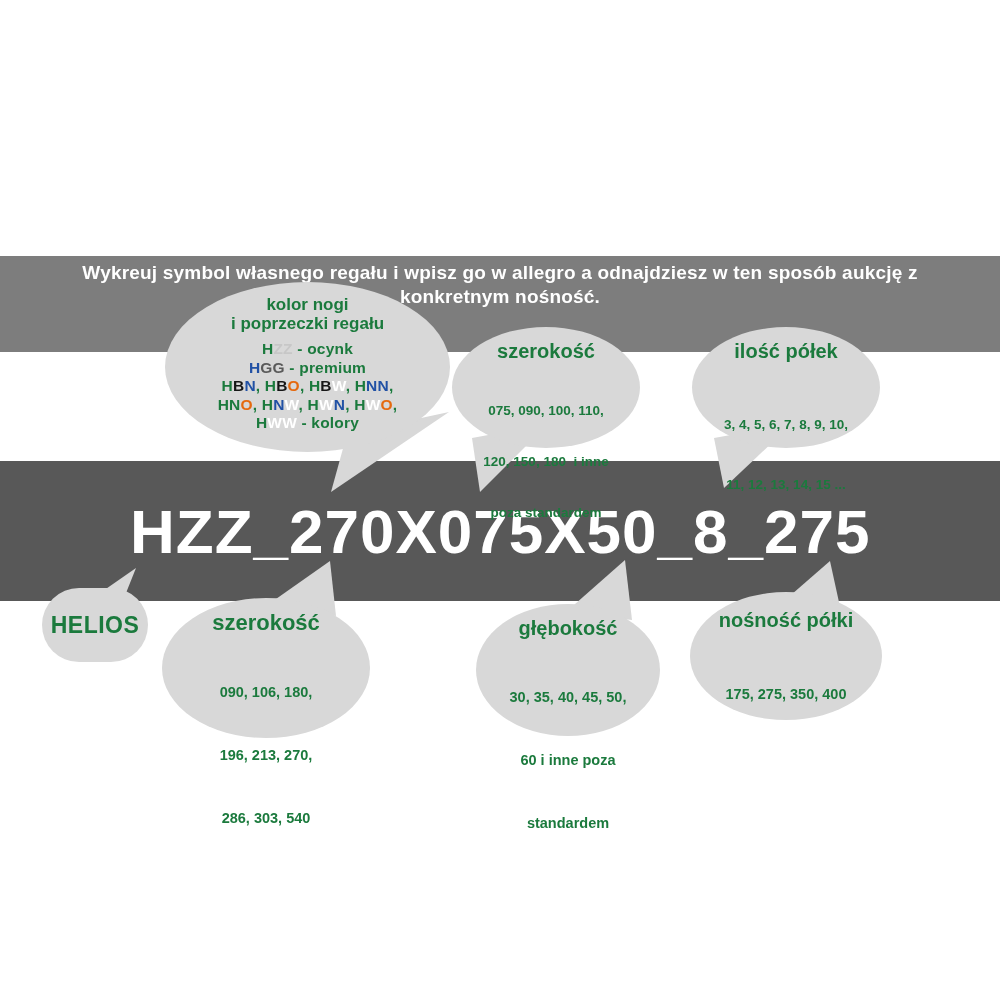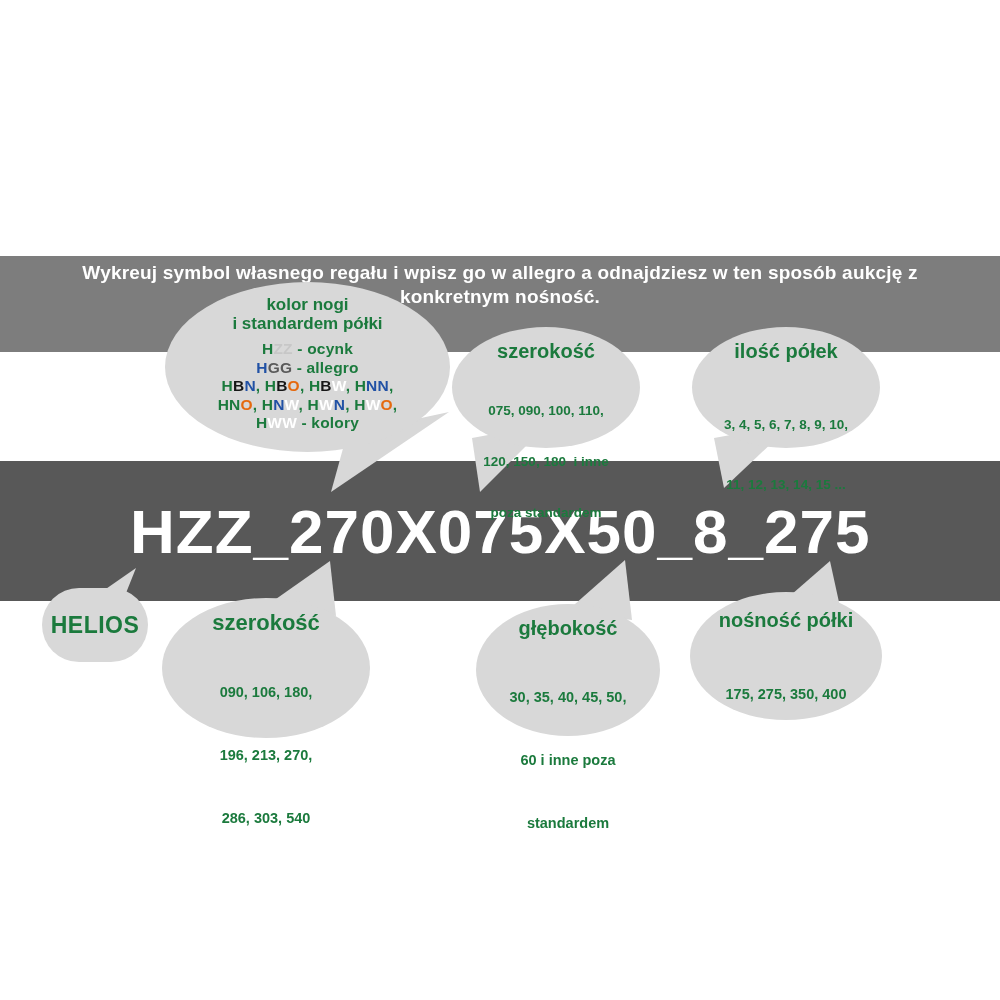--- a/index.html
+++ b/index.html
@@ -77,25 +77,25 @@
   <div class="tail tail-szer"></div>
   <div class="tail tail-ilosc"></div>
   <div class="tail tail-helios"></div>
   <div class="tail tail-wys"></div>
   <div class="tail tail-gleb"></div>
   <div class="tail tail-nosn"></div>
 
   <div class="bubble bubble-kolor">
     <div class="b-title">
       <div>kolor nogi</div>
-      <div>i standardem półki</div>
+      <div>i poprzeczki regału</div>
     </div>
     <div class="rows">
       <div class="code-row"><span class="c-green">H</span><span class="c-silver">ZZ</span><span class="c-green"> - ocynk</span></div>
-      <div class="code-row"><span class="c-blue">H</span><span class="c-gray">GG</span><span class="c-green"> - allegro</span></div>
+      <div class="code-row"><span class="c-blue">H</span><span class="c-gray">GG</span><span class="c-green"> - premium</span></div>
       <div class="code-row"><span class="c-green">H</span><span class="c-black">B</span><span class="c-blue">N</span><span class="c-green">, </span><span class="c-green">H</span><span class="c-black">B</span><span class="c-orange">O</span><span class="c-green">, </span><span class="c-green">H</span><span class="c-black">B</span><span class="c-white">W</span><span class="c-green">, </span><span class="c-green">H</span><span class="c-blue">NN</span><span class="c-green">,</span></div>
       <div class="code-row"><span class="c-green">H</span><span class="c-green">N</span><span class="c-orange">O</span><span class="c-green">, </span><span class="c-green">H</span><span class="c-blue">N</span><span class="c-white">W</span><span class="c-green">, </span><span class="c-green">H</span><span class="c-white">W</span><span class="c-blue">N</span><span class="c-green">, </span><span class="c-green">H</span><span class="c-white">W</span><span class="c-orange">O</span><span class="c-green">,</span></div>
       <div class="code-row"><span class="c-green">H</span><span class="c-white">WW</span><span class="c-green"> - kolory</span></div>
     </div>
   </div>
 
   <div class="bubble bubble-szer">
     <div class="b-title">szerokość</div>
     <div class="b-body">
       <div>075, 090, 100, 110,</div>

